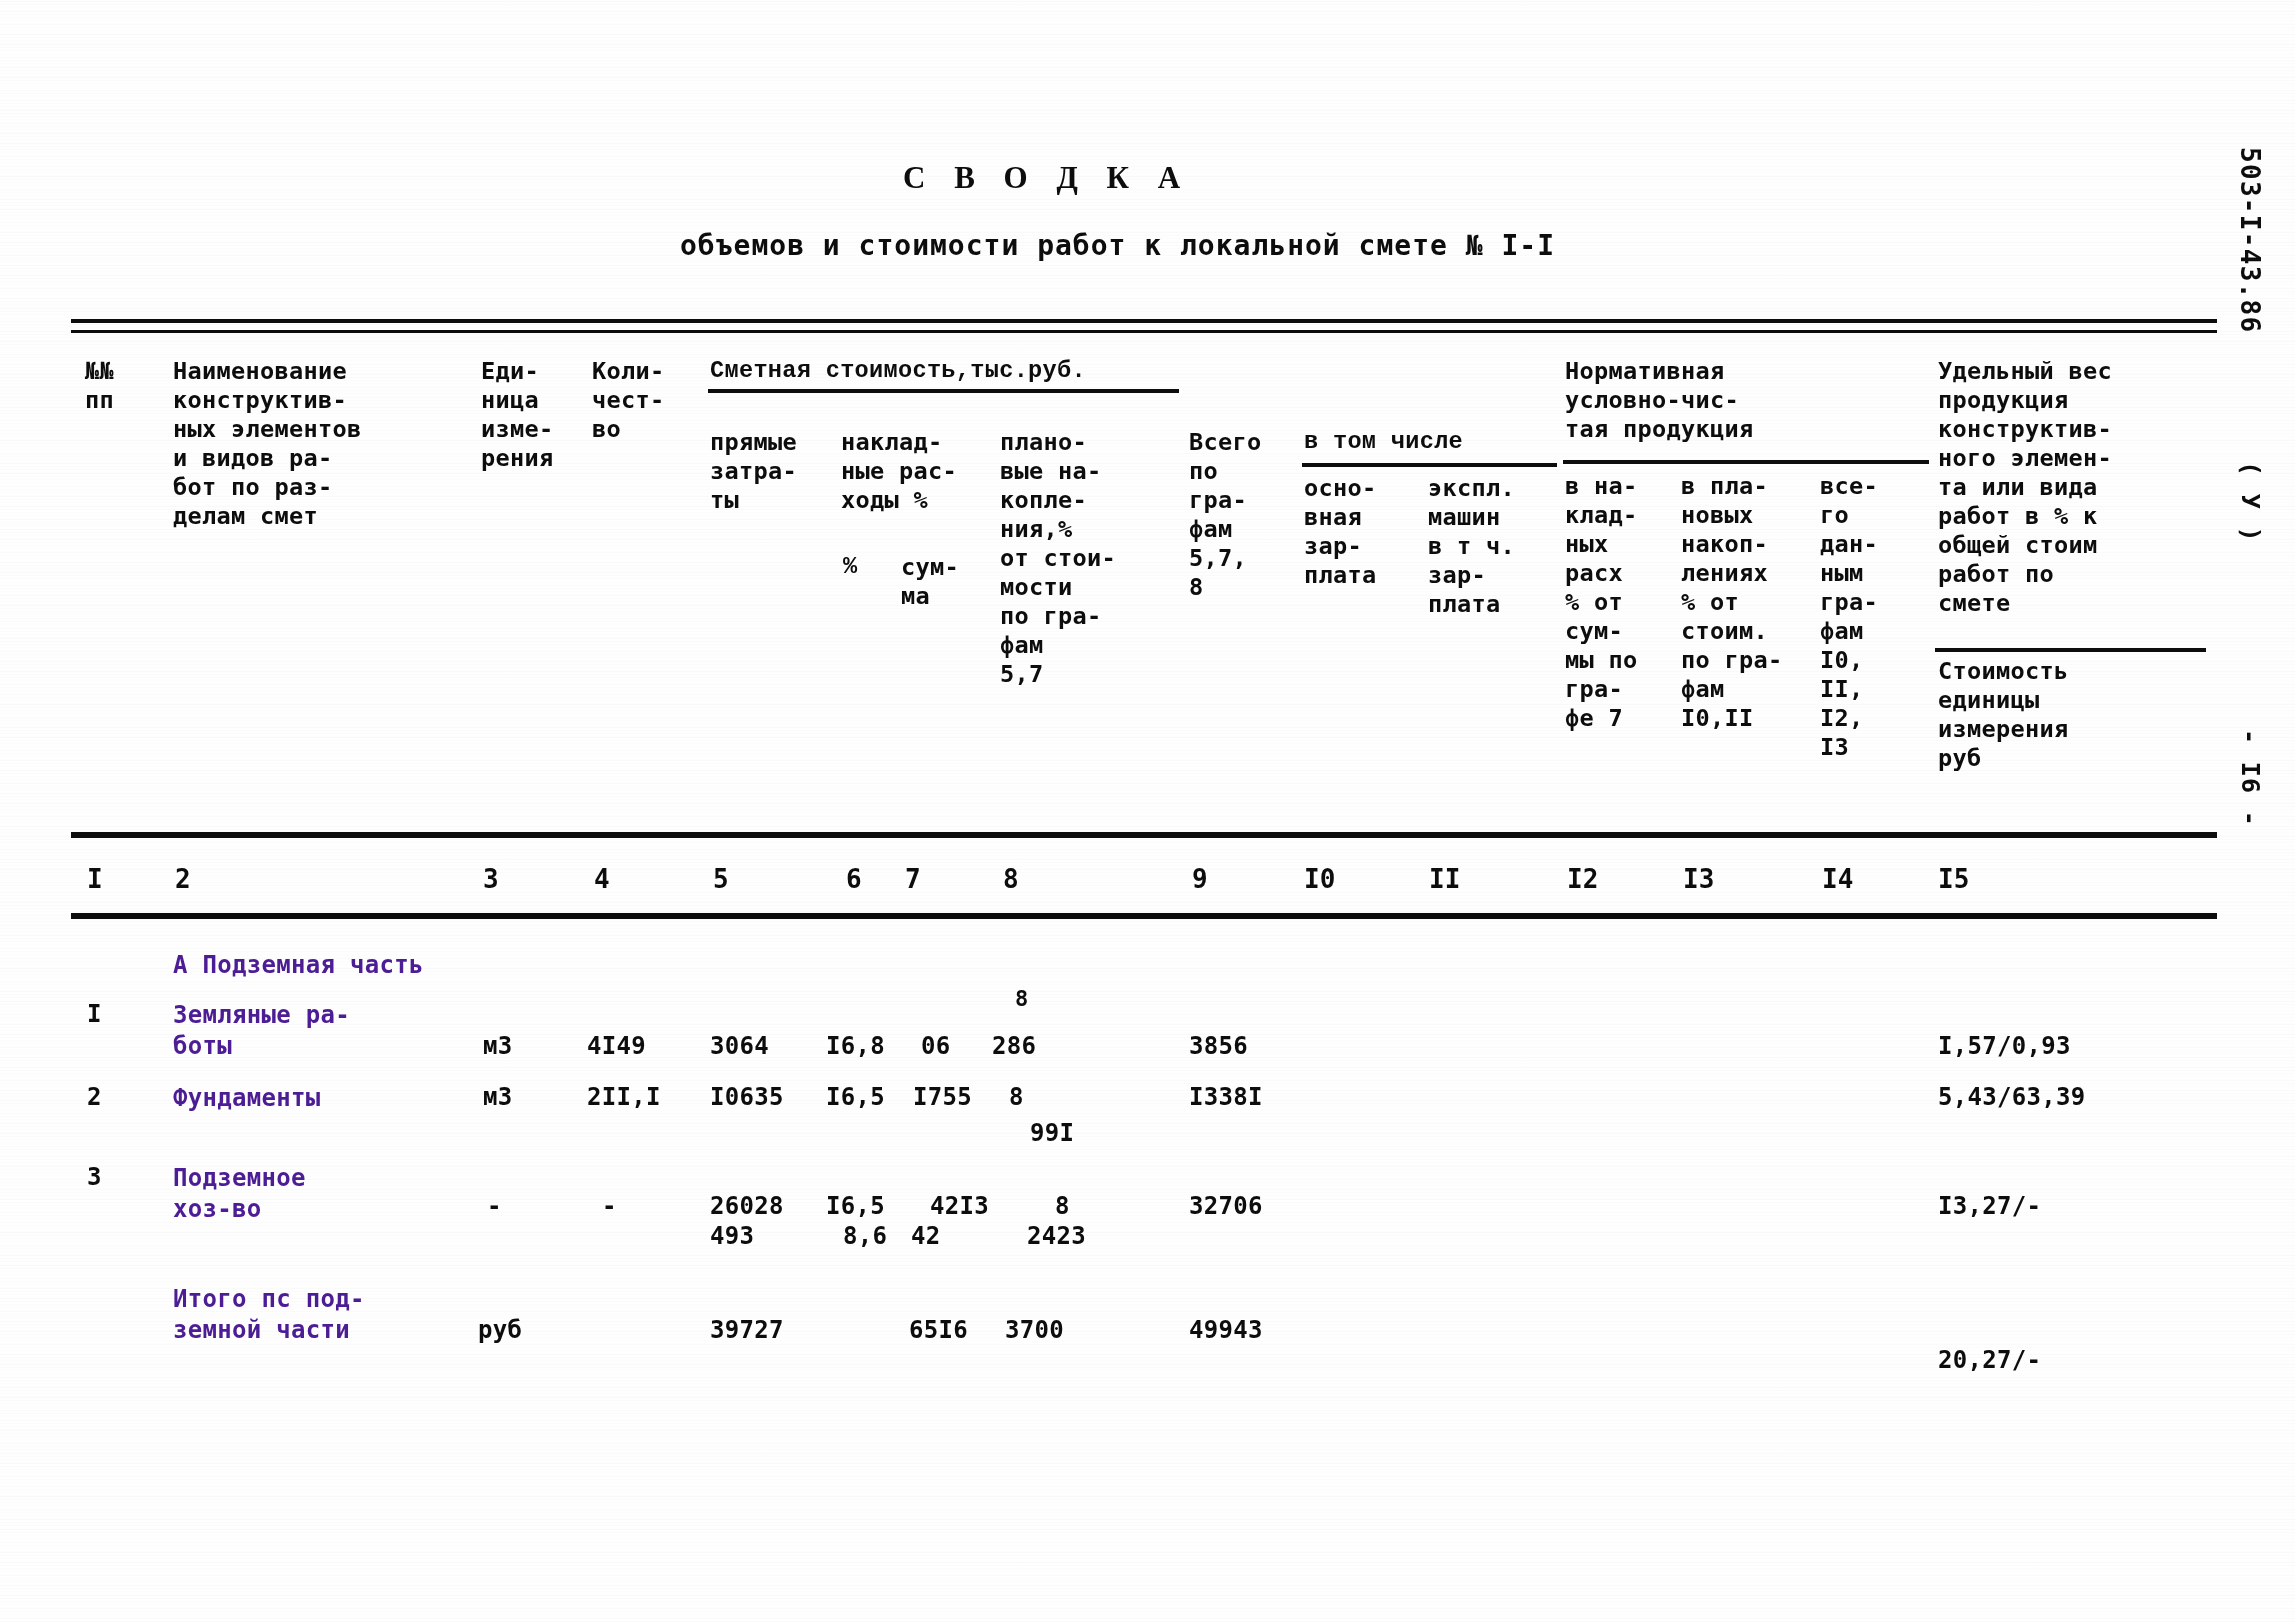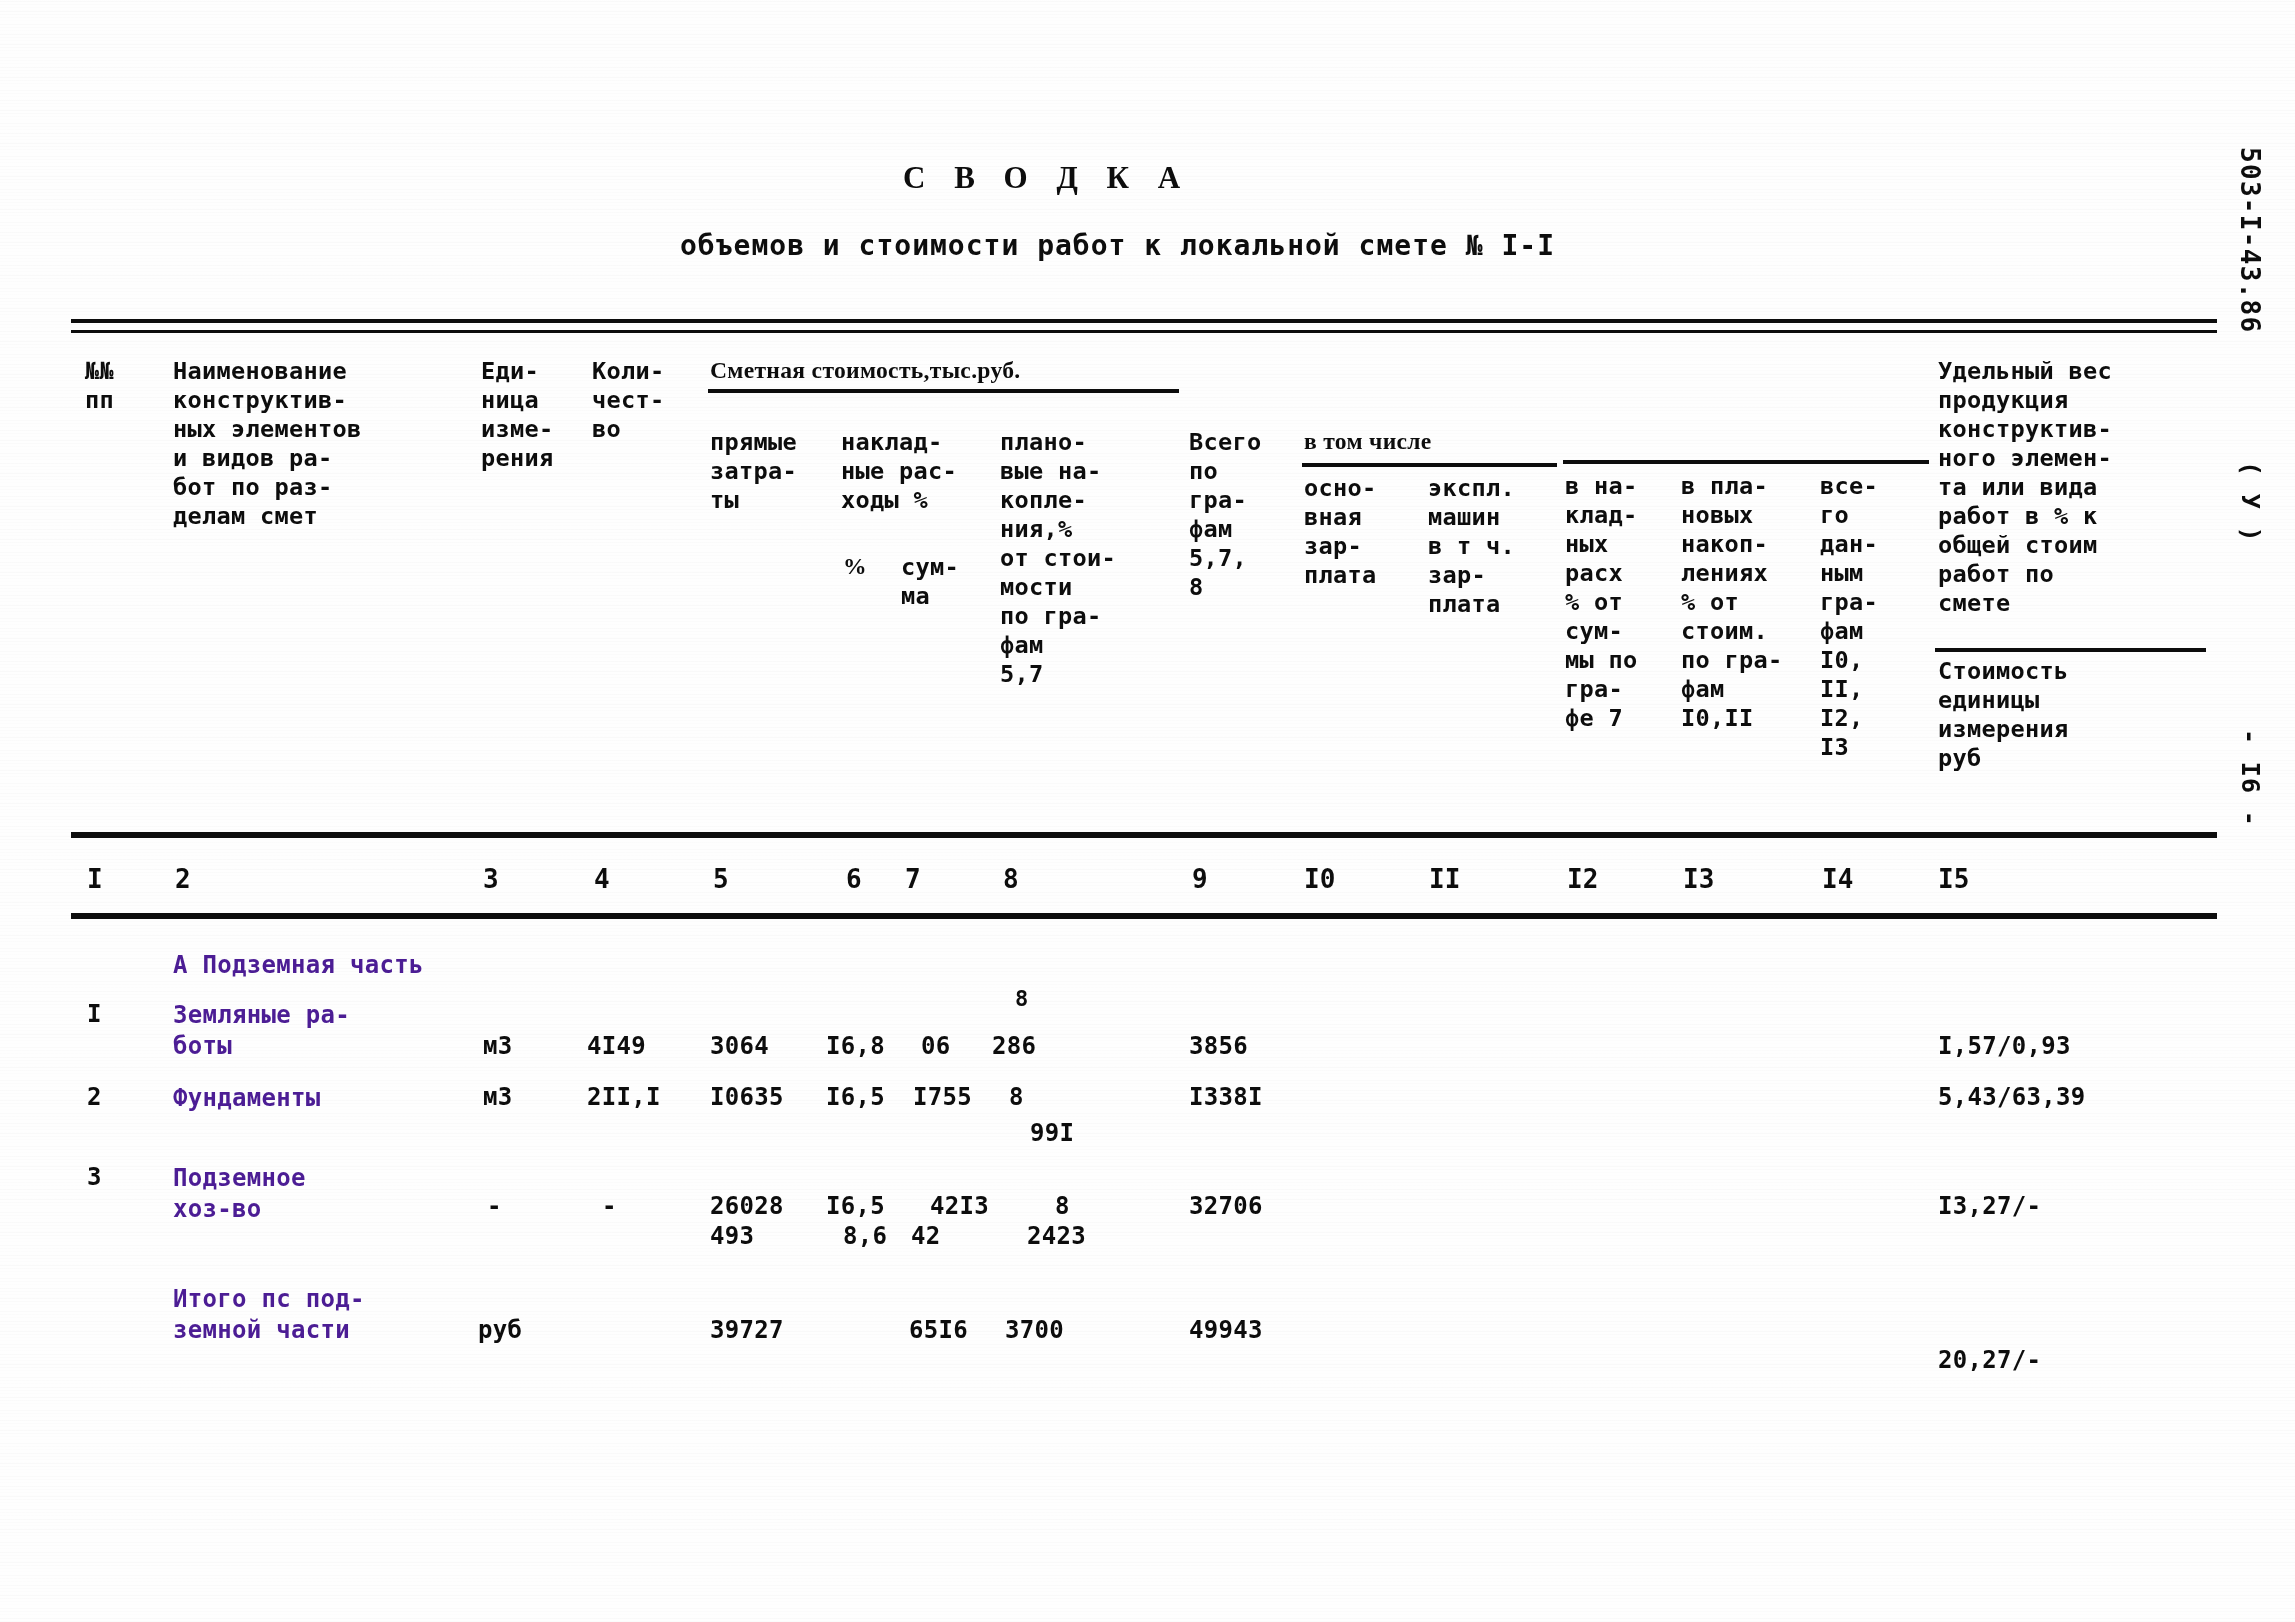--- a/index.html
+++ b/index.html
@@ -71,21 +71,21 @@
     font-family: "DejaVu Sans Mono", "Liberation Mono", monospace;
     font-weight: 700;
     font-size: 23.6px;
     line-height: 29px;
     letter-spacing: 0.3px;
     color: #0d0d0d;
     white-space: pre-line;
   }
   .hspan {
     position: absolute;
-    font-family: Liberation Serif, serif;
+    font-family: Liberation Mono, monospace;
     font-weight: 700;
     font-size: 23.6px;
     letter-spacing: 0.3px;
     color: #0d0d0d;
     white-space: pre;
   }
 
   
   .colnum {
     position: absolute;
@@ -205,20 +205,23 @@
   <div class="hcell" style="left:1304px; top:474px; width:114px;">осно-
 вная
 зар-
 плата</div>
   <div class="hcell" style="left:1428px; top:474px; width:121px;">экспл.
 машин
 в т ч.
 зар-
 плата</div>
 
+  <div class="hcell" style="left:1565px; top:357px; width:275px;">Нормативная
+условно-чис-
+тая продукция</div>
   <div class="rule rule-med" style="left:1563px; top:460px; width:366px;"></div>
 
   <div class="hcell" style="left:1565px; top:472px; width:114px;">в на-
 клад-
 ных
 расх
 % от
 сум-
 мы по
 гра-

